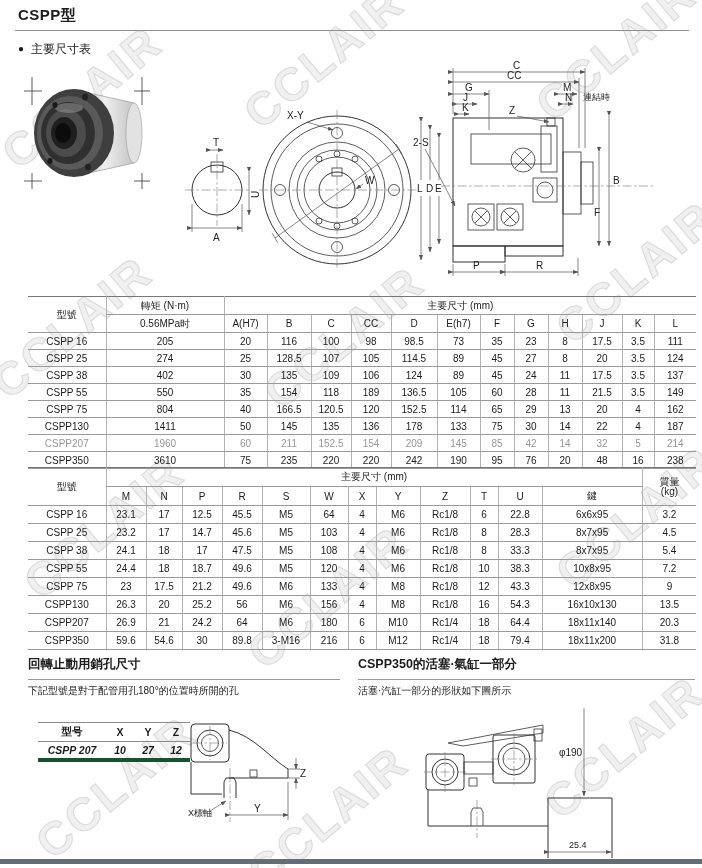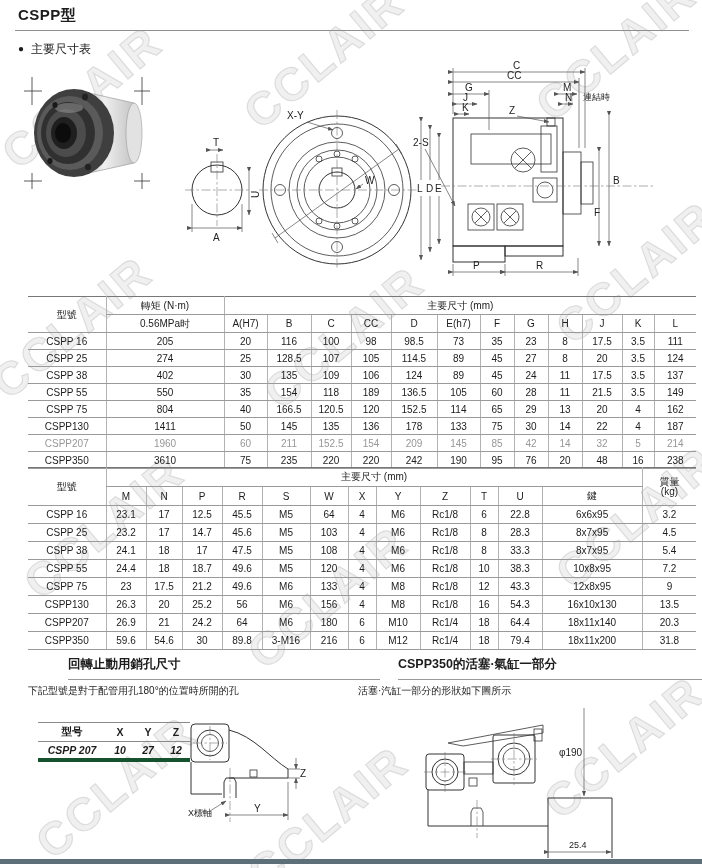--- a/index.html
+++ b/index.html
@@ -25,21 +25,21 @@
   .t1 td{height:14px;} .t1 th{height:15px;}
   .t2 td{height:15px;} .t2 th{height:16px;}
   .model-cell{font-weight:600;}
   .faded td{color:#979797;}
   .mass2{display:block;line-height:10px;}
   .t3{width:152px;font-size:10.5px;}
   .t3 th,.t3 td{text-align:center;padding:2px 0;font-weight:600;border:none;}
   .t3 thead tr{border-top:1px solid #8a8a8a;border-bottom:1px solid #8a8a8a;}
   .t3 tbody tr{border-bottom:4px solid #14532d;font-style:italic;}
   
-  .sub-h{font-size:12.5px;font-weight:bold;padding-bottom:6px;border-bottom:1px solid #9a9a9a;margin-left:40px;}
+  .sub-h{font-size:12.5px;font-weight:bold;padding-bottom:6px;border-bottom:1px solid #9a9a9a;}
   .sub-p{font-size:10px;}
   .footer-bar{left:0;top:859px;width:702px;height:5px;background:#5d6f79;}
   
   svg{overflow:visible;}
   .ol{stroke:#333;stroke-width:1;fill:none;}
   .ol2{stroke:#333;stroke-width:.8;fill:none;}
   .dim{stroke:#555;stroke-width:.7;fill:none;}
   .cl{stroke:#777;stroke-width:.6;stroke-dasharray:9 2.5 2.5 2.5;fill:none;}
   .lbl{font:10px "Liberation Sans",sans-serif;fill:#222;}
   .lbl9{font:9px "Liberation Sans",sans-serif;fill:#222;}

